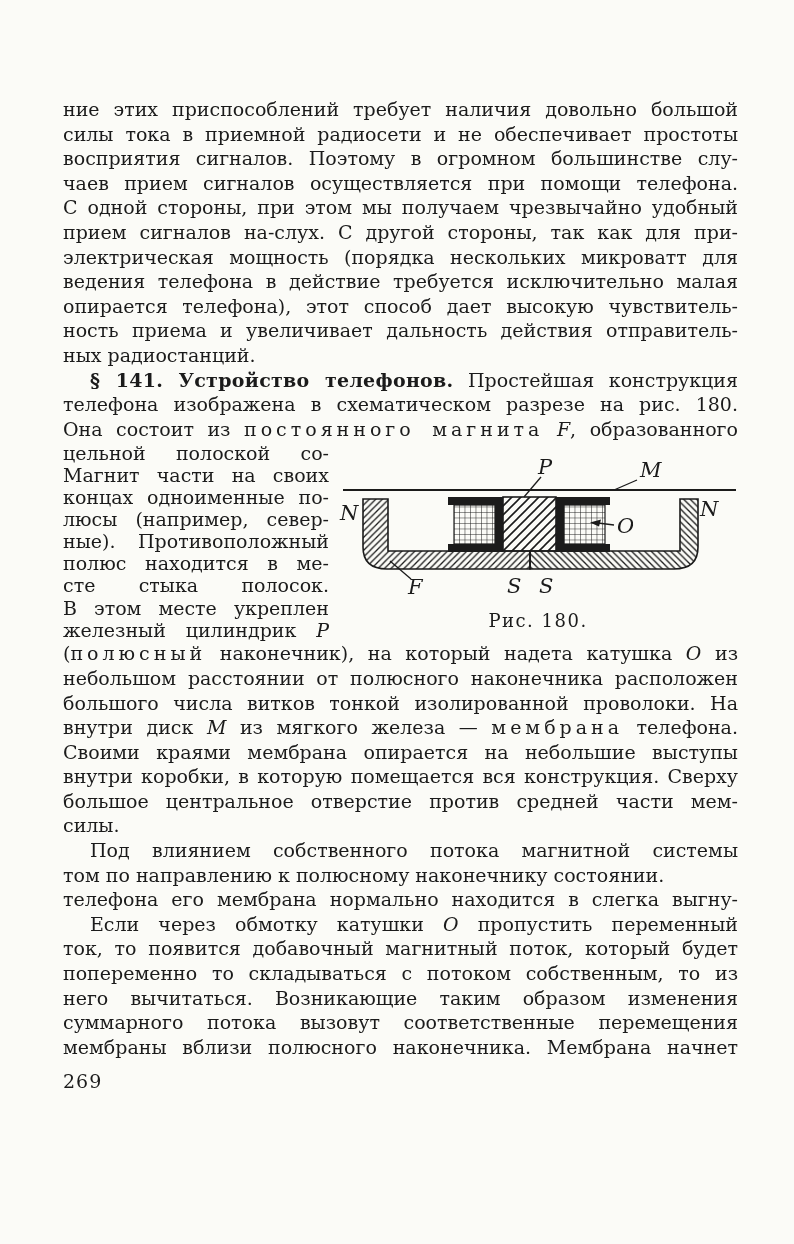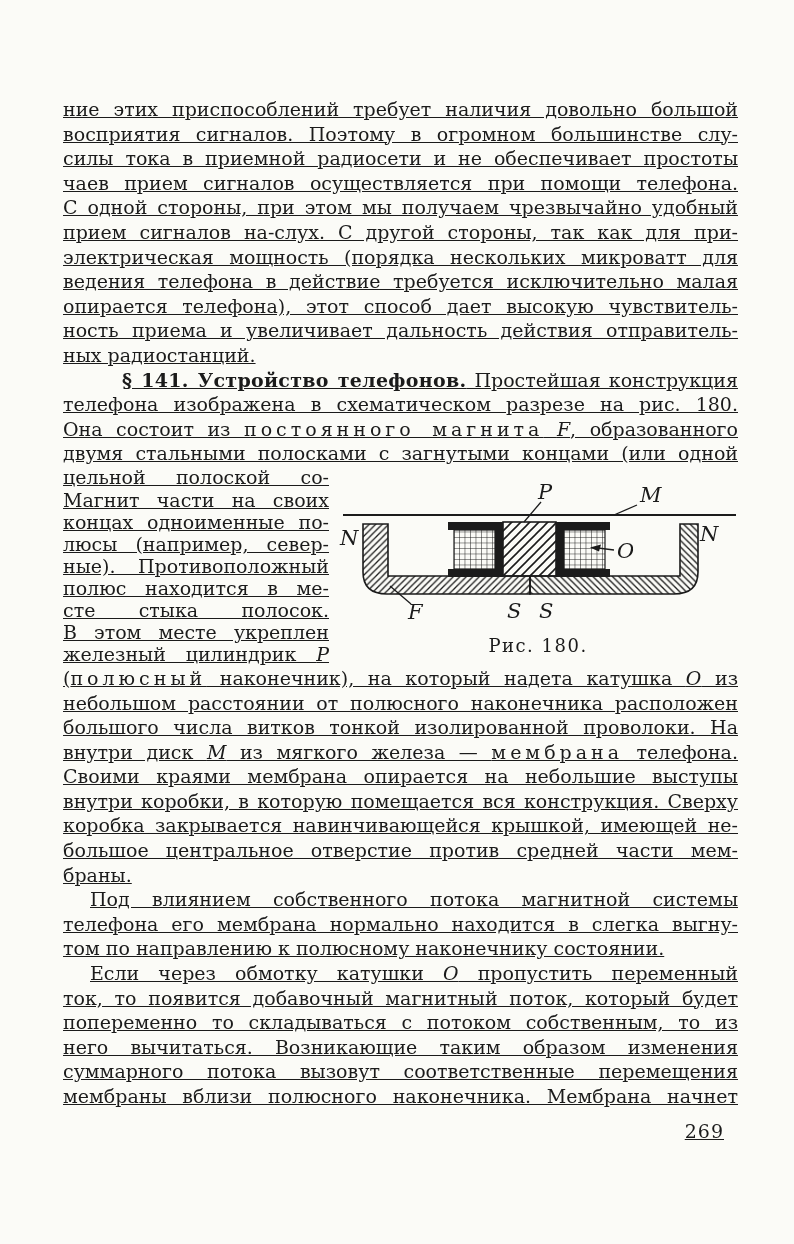--- a/index.html
+++ b/index.html
@@ -3,37 +3,37 @@
 <meta charset="utf-8">
 <style>
   html, body { margin: 0; padding: 0; }
   body {
     width: 794px; height: 1244px;
     background: #fbfbf7;
     color: #1b1b1b;
     font-family: "DejaVu Serif", "Liberation Serif", serif;
     overflow: hidden;
   }
-  .page { padding: 97px 56px 0 63px; text-decoration: underline; }
+  .page { padding: 97px 56px 0 63px; }
   .block { font-size: 19px; line-height: 24.6px; }
   .line { white-space: normal; }
   .line.jf { text-align: justify; text-align-last: justify; }
   .line.ind { text-indent: 27px; }
-  span.b { font-weight: bold; letter-spacing: 0.3px; margin-left: 32px; }
+  span.b { font-weight: bold; letter-spacing: 0.3px; }
   span.i { font-style: italic; }
   span.s { letter-spacing: 0.21em; }
 
   .wrap-row { display: flex; align-items: center; }
   .narrow { width: 266px; line-height: 22.1px; flex: none; }
   .fig { margin: 0; padding: 5px 0 0 9px; flex: 1 1 auto; }
   .fig svg { display: block; }
 
   .pagenum {
     margin-top: 11px;
-    text-align: right;
+    text-align: left;
     padding-right: 14px;
     font-size: 19px;
     letter-spacing: 1px;
   }
 
   .figlabel {
     font-family: "DejaVu Serif", serif;
     font-style: italic;
     font-size: 21px;
     fill: #1b1b1b;
@@ -45,37 +45,36 @@
     letter-spacing: 1.5px;
   }
 </style>
 </head>
 <body>
 
 <div class="page">
 
   <div class="block">
       <div class="line jf"><span>ние этих приспособлений требует наличия довольно большой</span></div>
+      <div class="line jf"><span>силы тока в приемной радиосети и не обеспечивает простоты</span></div>
       <div class="line jf"><span>восприятия сигналов. Поэтому в огромном большинстве слу-</span></div>
-      <div class="line jf"><span>силы тока в приемной радиосети и не обеспечивает простоты</span></div>
       <div class="line jf"><span>чаев прием сигналов осуществляется при помощи телефона.</span></div>
       <div class="line jf"><span>С одной стороны, при этом мы получаем чрезвычайно удобный</span></div>
       <div class="line jf"><span>прием сигналов на-слух. С другой стороны, так как для при-</span></div>
       <div class="line jf"><span>электрическая мощность (порядка нескольких микроватт для</span></div>
       <div class="line jf"><span>ведения телефона в действие требуется исключительно малая</span></div>
       <div class="line jf"><span>опирается телефона), этот способ дает высокую чувствитель-</span></div>
       <div class="line jf"><span>ность приема и увеличивает дальность действия отправитель-</span></div>
       <div class="line"><span>ных радиостанций.</span></div>
     </div>
 
   <div class="block">
       <div class="line jf ind"><span class="b">§ 141. Устройство телефонов.</span><span> Простейшая конструкция</span></div>
       <div class="line jf"><span>телефона изображена в схематическом разрезе на рис. 180.</span></div>
       <div class="line jf"><span>Она состоит из </span><span class="s">постоянного магнита</span><span> </span><span class="i">F</span><span>, образованного</span></div>
-      <div class="line jf"><span>двумя стальными полосками с загнутыми концами (или одной</span></div>
     </div>
 
   <div class="wrap-row">
     <div class="narrow block">
         <div class="line jf"><span>цельной полоской со-</span></div>
         <div class="line jf"><span>Магнит части на своих</span></div>
         <div class="line jf"><span>концах одноименные по-</span></div>
         <div class="line jf"><span>люсы (например, север-</span></div>
         <div class="line jf"><span>ные). Противоположный</span></div>
         <div class="line jf"><span>полюс находится в ме-</span></div>
@@ -147,29 +146,28 @@
     </figure>
   </div>
 
   <div class="block">
       <div class="line jf"><span>(</span><span class="s">полюсный</span><span> наконечник), на который надета катушка </span><span class="i">O</span><span> из</span></div>
       <div class="line jf"><span>небольшом расстоянии от полюсного наконечника расположен</span></div>
       <div class="line jf"><span>большого числа витков тонкой изолированной проволоки. На</span></div>
       <div class="line jf"><span>внутри диск </span><span class="i">M</span><span> из мягкого железа — </span><span class="s">мембрана</span><span> телефона.</span></div>
       <div class="line jf"><span>Своими краями мембрана опирается на небольшие выступы</span></div>
       <div class="line jf"><span>внутри коробки, в которую помещается вся конструкция. Сверху</span></div>
-      <div class="line jf"><span>коробка закрывается навинчивающейся крышкой, имеющей не-</span></div>
       <div class="line jf"><span>большое центральное отверстие против средней части мем-</span></div>
-      <div class="line"><span>браны.</span></div>
+      <div class="line"><span>силы.</span></div>
     </div>
 
   <div class="block">
       <div class="line jf ind"><span>Под влиянием собственного потока магнитной системы</span></div>
+      <div class="line"><span>том по направлению к полюсному наконечнику состоянии.</span></div>
       <div class="line jf"><span>телефона его мембрана нормально находится в слегка выгну-</span></div>
-      <div class="line"><span>том по направлению к полюсному наконечнику состоянии.</span></div>
     </div>
 
   <div class="block">
       <div class="line jf ind"><span>Если через обмотку катушки </span><span class="i">O</span><span> пропустить переменный</span></div>
       <div class="line jf"><span>ток, то появится добавочный магнитный поток, который будет</span></div>
       <div class="line jf"><span>попеременно то складываться с потоком собственным, то из</span></div>
       <div class="line jf"><span>него вычитаться. Возникающие таким образом изменения</span></div>
       <div class="line jf"><span>суммарного потока вызовут соответственные перемещения</span></div>
       <div class="line jf"><span>мембраны вблизи полюсного наконечника. Мембрана начнет</span></div>
     </div>

